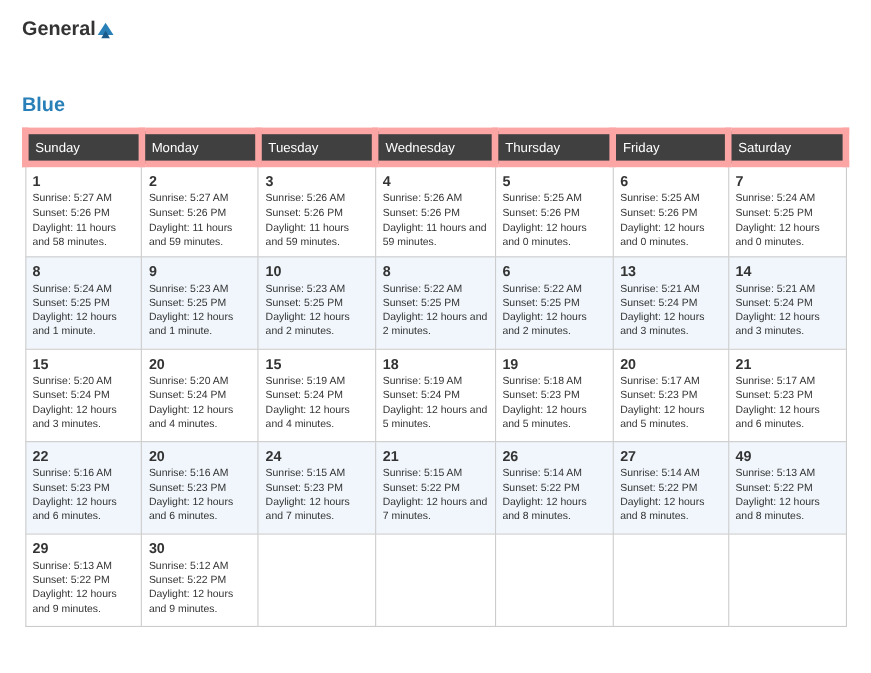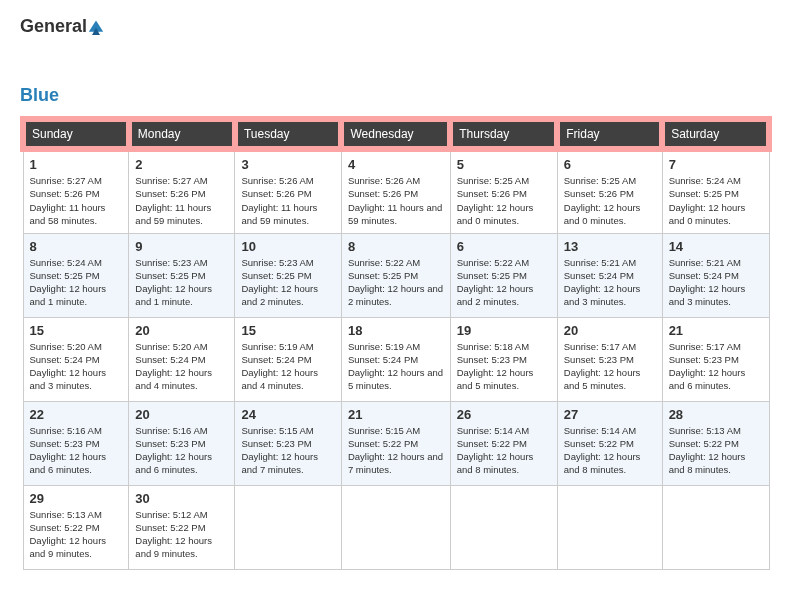--- a/index.html
+++ b/index.html
@@ -242,21 +242,21 @@
           </td>
           <td>
             <span class="day-number">26</span>
             <div class="day-detail">Sunrise: 5:14 AM<br>Sunset: 5:22 PM<br>Daylight: 12 hours and 8 minutes.</div>
           </td>
           <td>
             <span class="day-number">27</span>
             <div class="day-detail">Sunrise: 5:14 AM<br>Sunset: 5:22 PM<br>Daylight: 12 hours and 8 minutes.</div>
           </td>
           <td>
-            <span class="day-number">28</span>
+            <span class="day-number">49</span>
             <div class="day-detail">Sunrise: 5:13 AM<br>Sunset: 5:22 PM<br>Daylight: 12 hours and 8 minutes.</div>
           </td>
         </tr>
         <tr>
           <td>
             <span class="day-number">29</span>
             <div class="day-detail">Sunrise: 5:13 AM<br>Sunset: 5:22 PM<br>Daylight: 12 hours and 9 minutes.</div>
           </td>
           <td>
             <span class="day-number">30</span>

